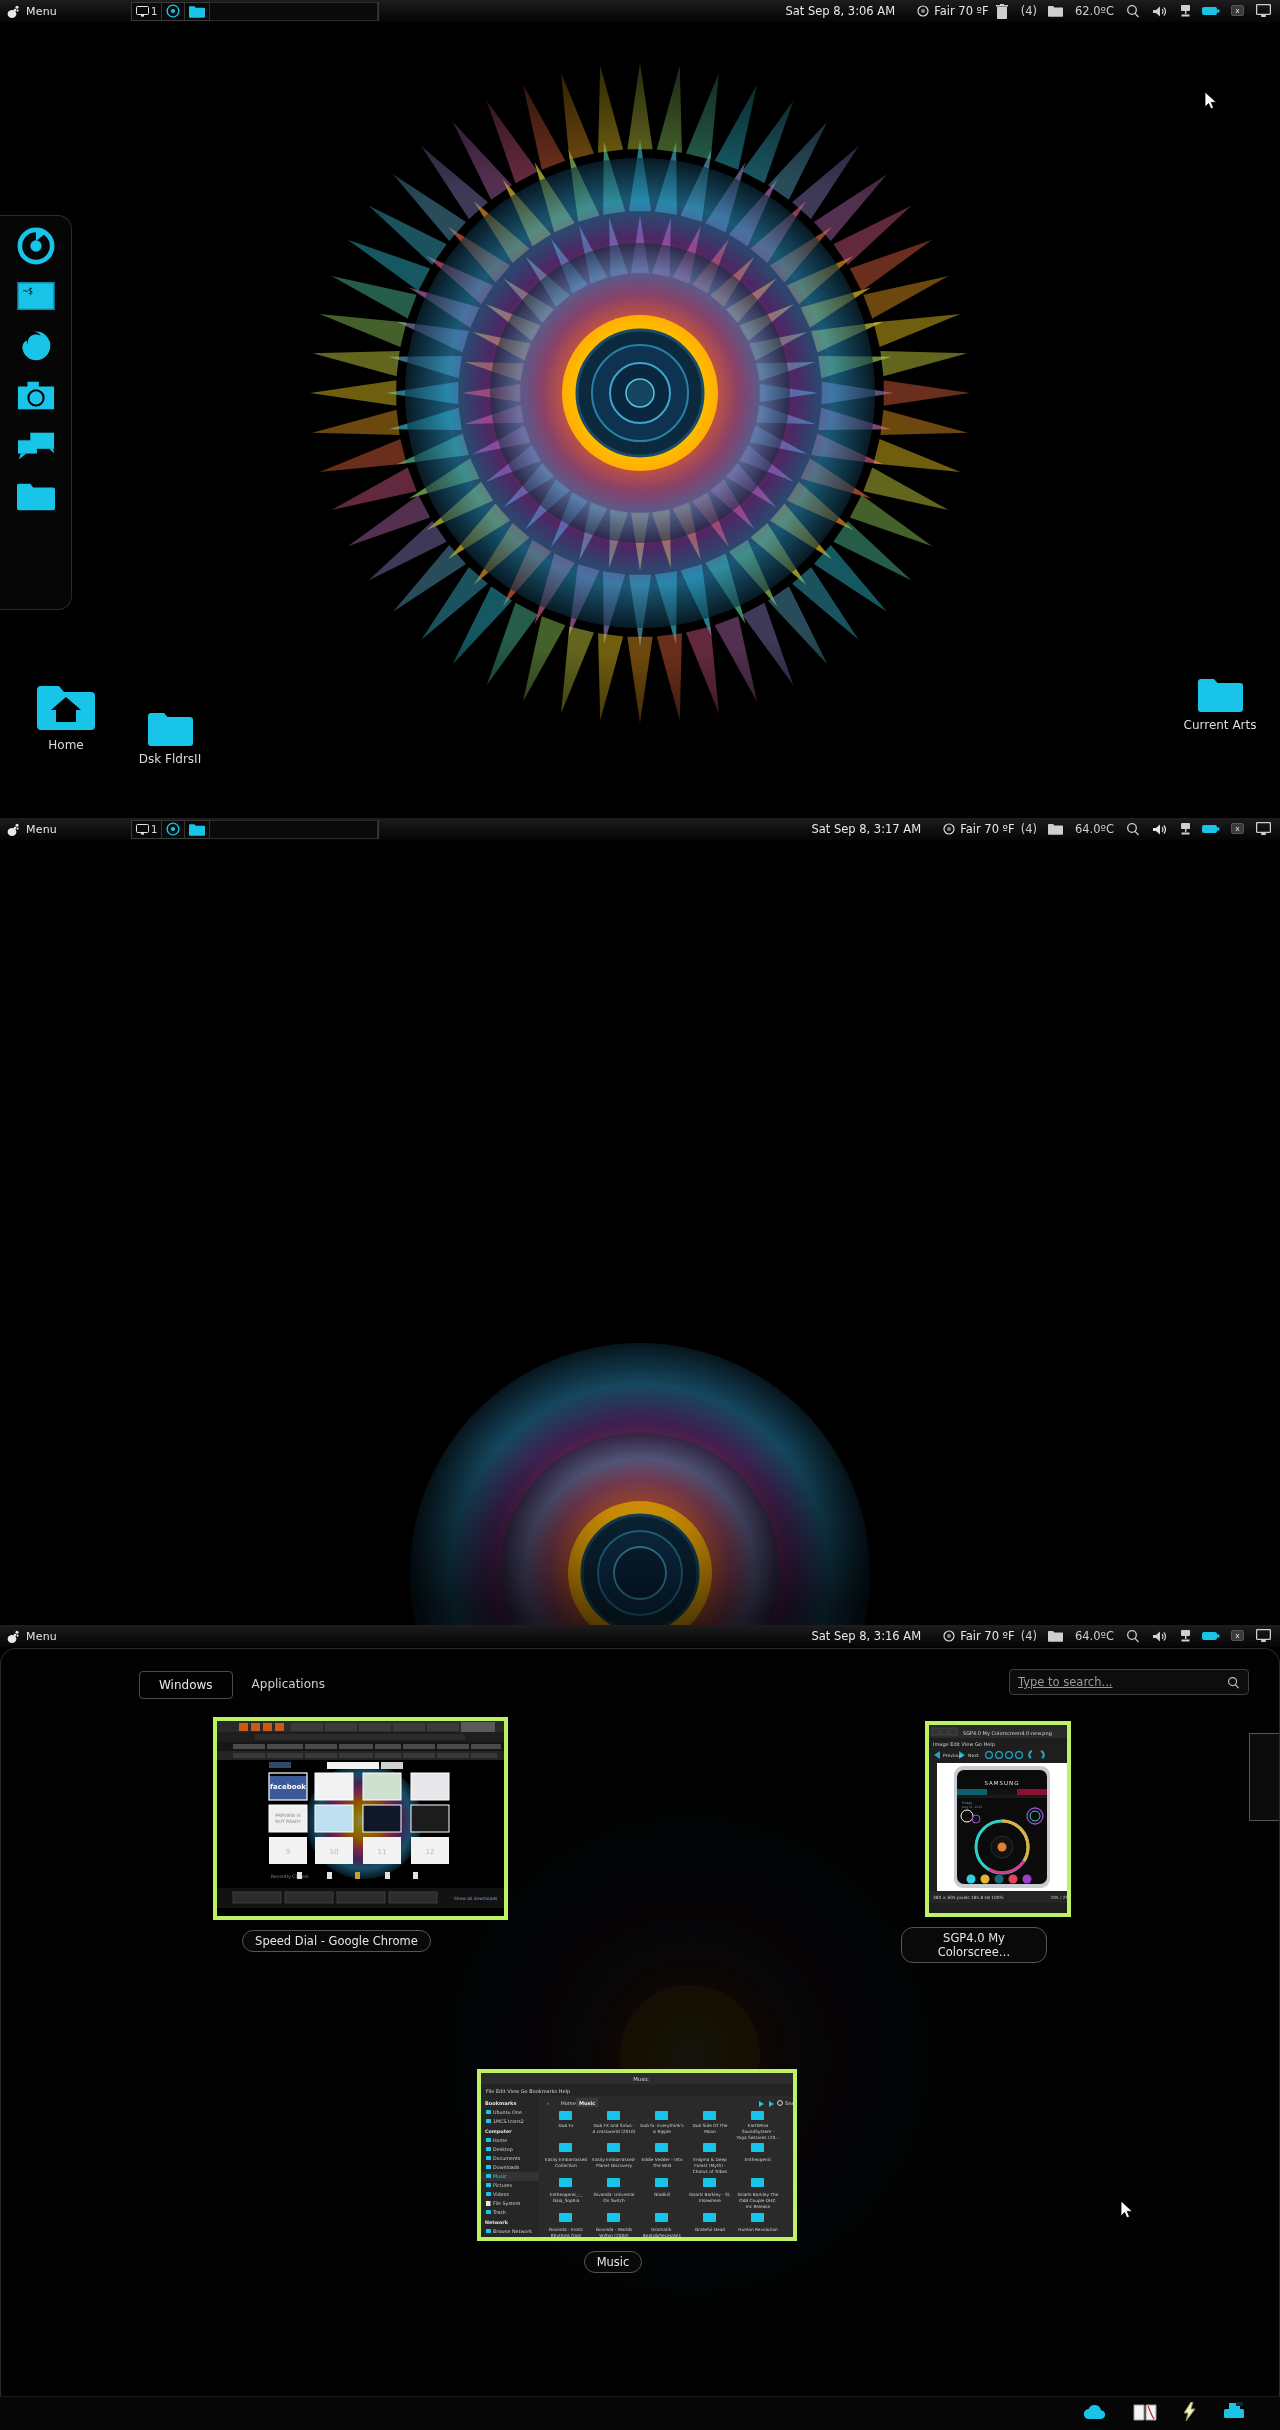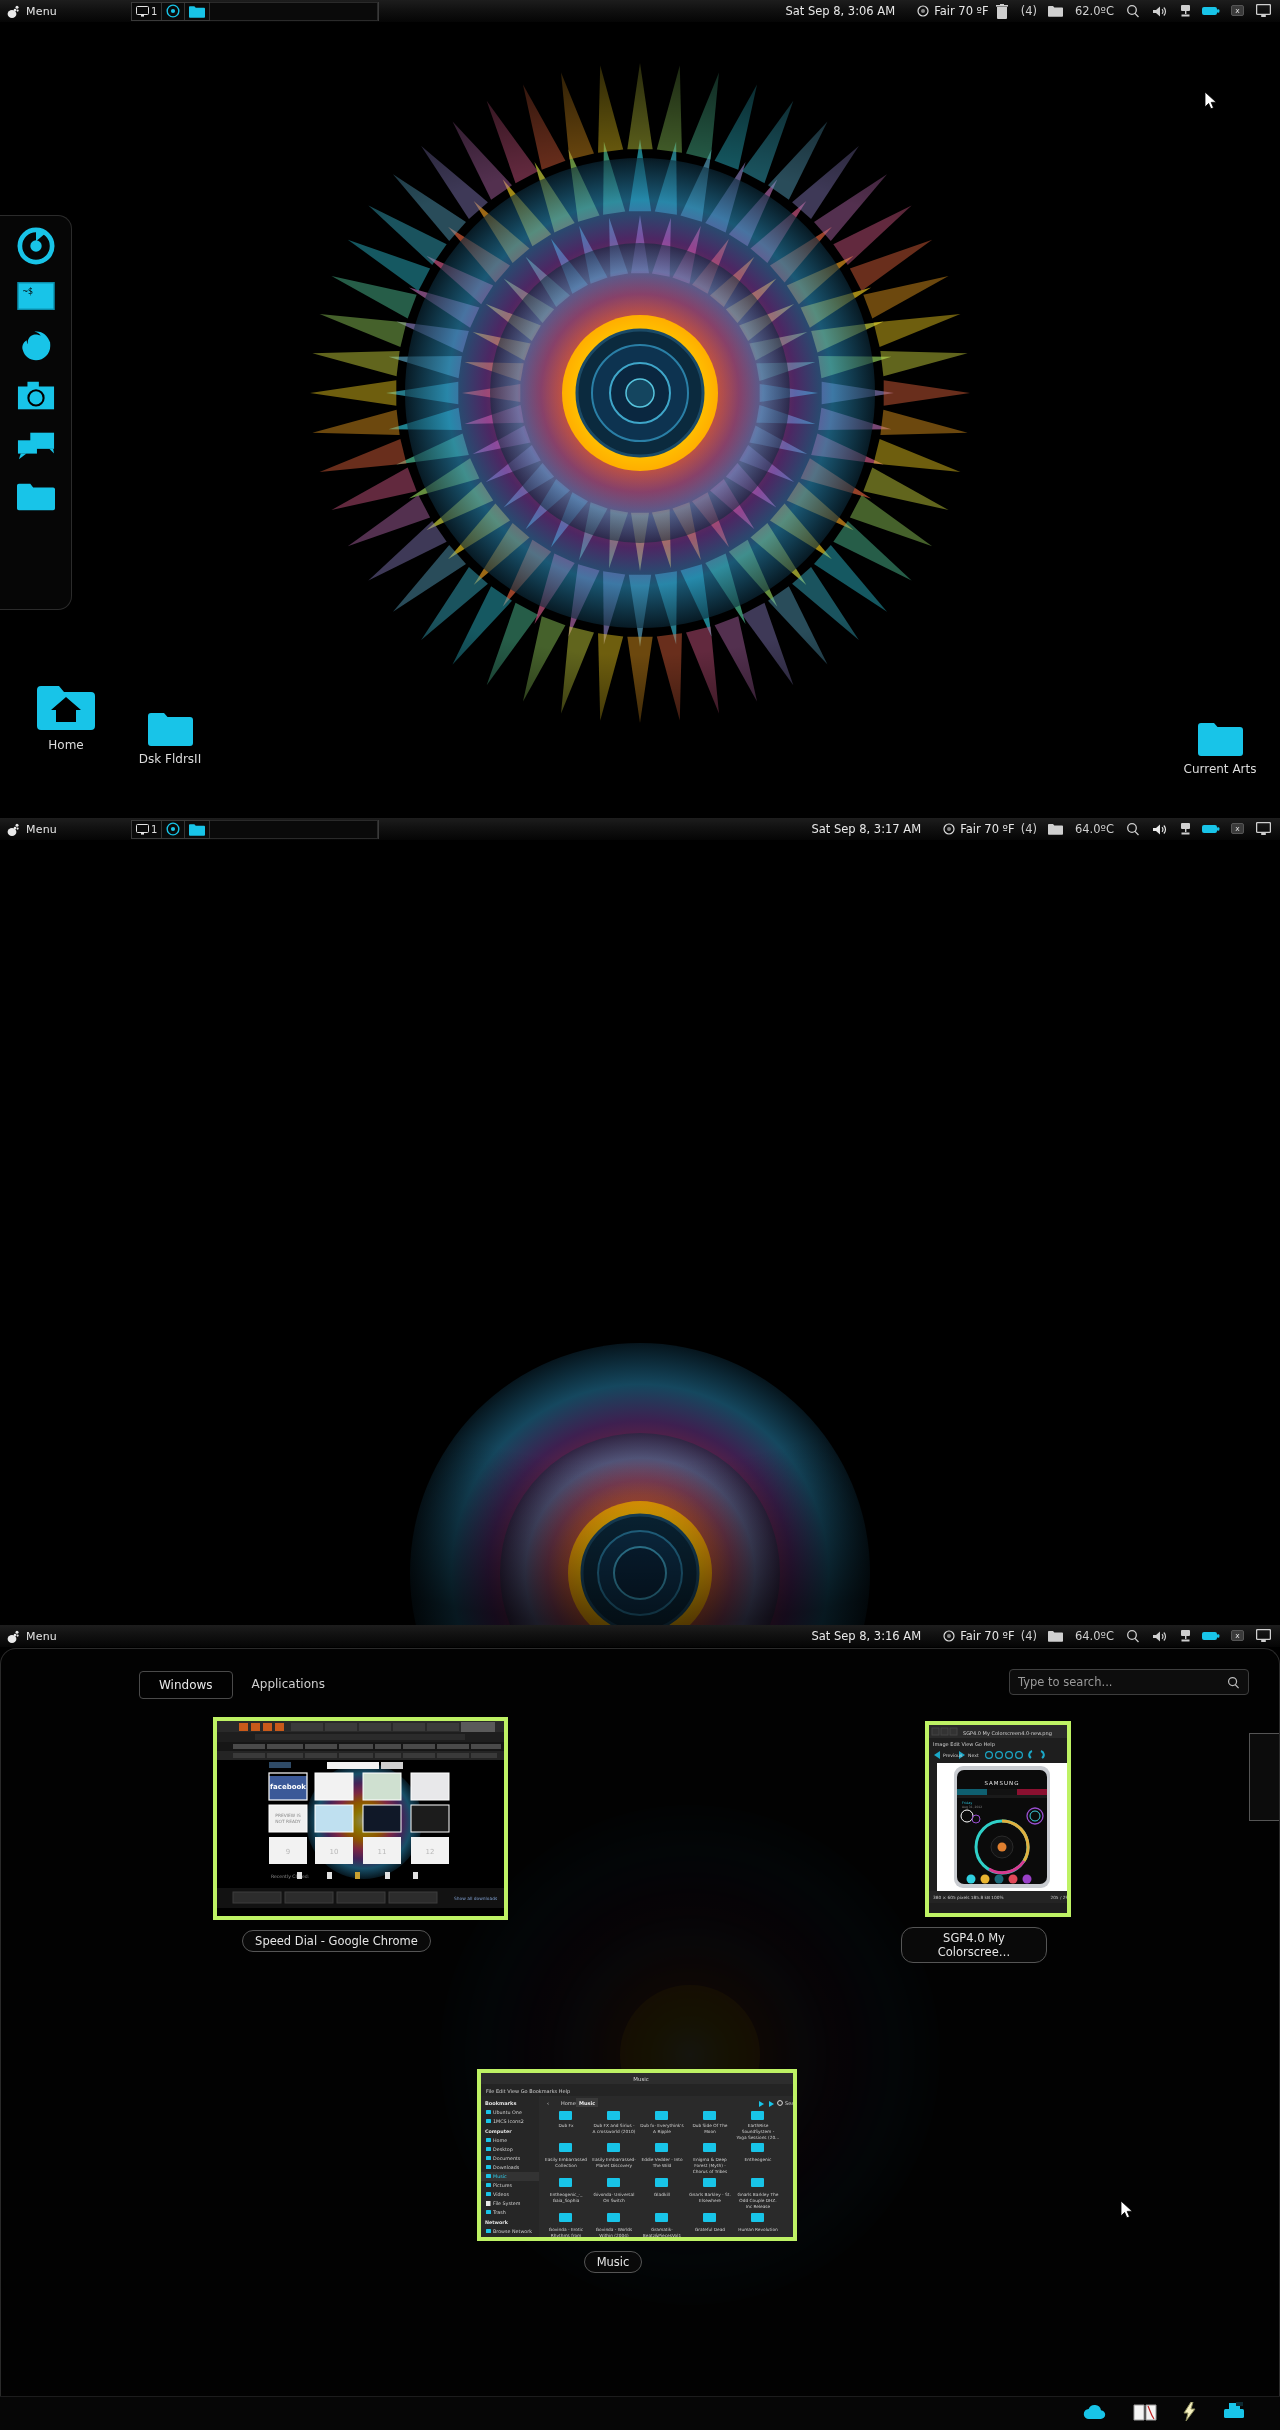--- a/index.html
+++ b/index.html
@@ -415,21 +415,21 @@
           <path d="M31 13l15 13h-5v12H21V26h-5z" fill="#000"></path>
         </svg>
       <div class="lbl">Home</div>
     </div>
     <div class="dicon" style="left:110px; top:712px;">
       <svg width="45" height="34" viewBox="0 0 45 34">
           <path d="M0 4a3 3 0 013-3h13l3.5 4H42a3 3 0 013 3v23a3 3 0 01-3 3H3a3 3 0 01-3-3z" fill="#18c4e8"></path>
         </svg>
       <div class="lbl">Dsk FldrsII</div>
     </div>
-    <div class="dicon" style="left:1160px; top:722px;">
+    <div class="dicon" style="left:1160px; top:678px;">
       <svg width="45" height="34" viewBox="0 0 45 34">
           <path d="M0 4a3 3 0 013-3h13l3.5 4H42a3 3 0 013 3v23a3 3 0 01-3 3H3a3 3 0 01-3-3z" fill="#18c4e8"></path>
         </svg>
       <div class="lbl">Current Arts</div>
     </div>
 
     <div class="cursor" style="left:1205px; top:92px;">
       <svg width="13" height="19" viewBox="0 0 13 19">
           <path d="M0 0l0 15 3.6-3.6 2.3 5.4 2.6-1.1-2.3-5.3 5-.2z" fill="#fff" stroke="#000" stroke-width=".8"></path>
         </svg>
@@ -622,21 +622,21 @@
         </div>
       </div>
     </div>
 
     <div class="switcher">
       <div class="sw-tabs">
         <div class="sw-tab act">Windows</div>
         <div class="sw-tab">Applications</div>
       </div>
       <div class="sw-search">
-        <span style="flex:1;">Type to search...</span>
+        <span style="flex:1;text-decoration:underline;">Type to search...</span>
         <svg class="ic" width="13" height="13" viewBox="0 0 14 14">
             <circle cx="6" cy="6" r="4.3" fill="none" stroke="#bbb" stroke-width="1.3"></circle>
             <line x1="9" y1="9.4" x2="12.5" y2="13" stroke="#bbb" stroke-width="1.3"></line>
           </svg>
       </div>
 
       <div class="thumb-card" style="left:188px; top:68px; width:295px;">
         <div class="thumb-img" style="width:295px; height:203px;">
           <svg width="295" height="203" viewBox="0 0 295 203">
             <rect width="295" height="203" fill="#000"></rect>

